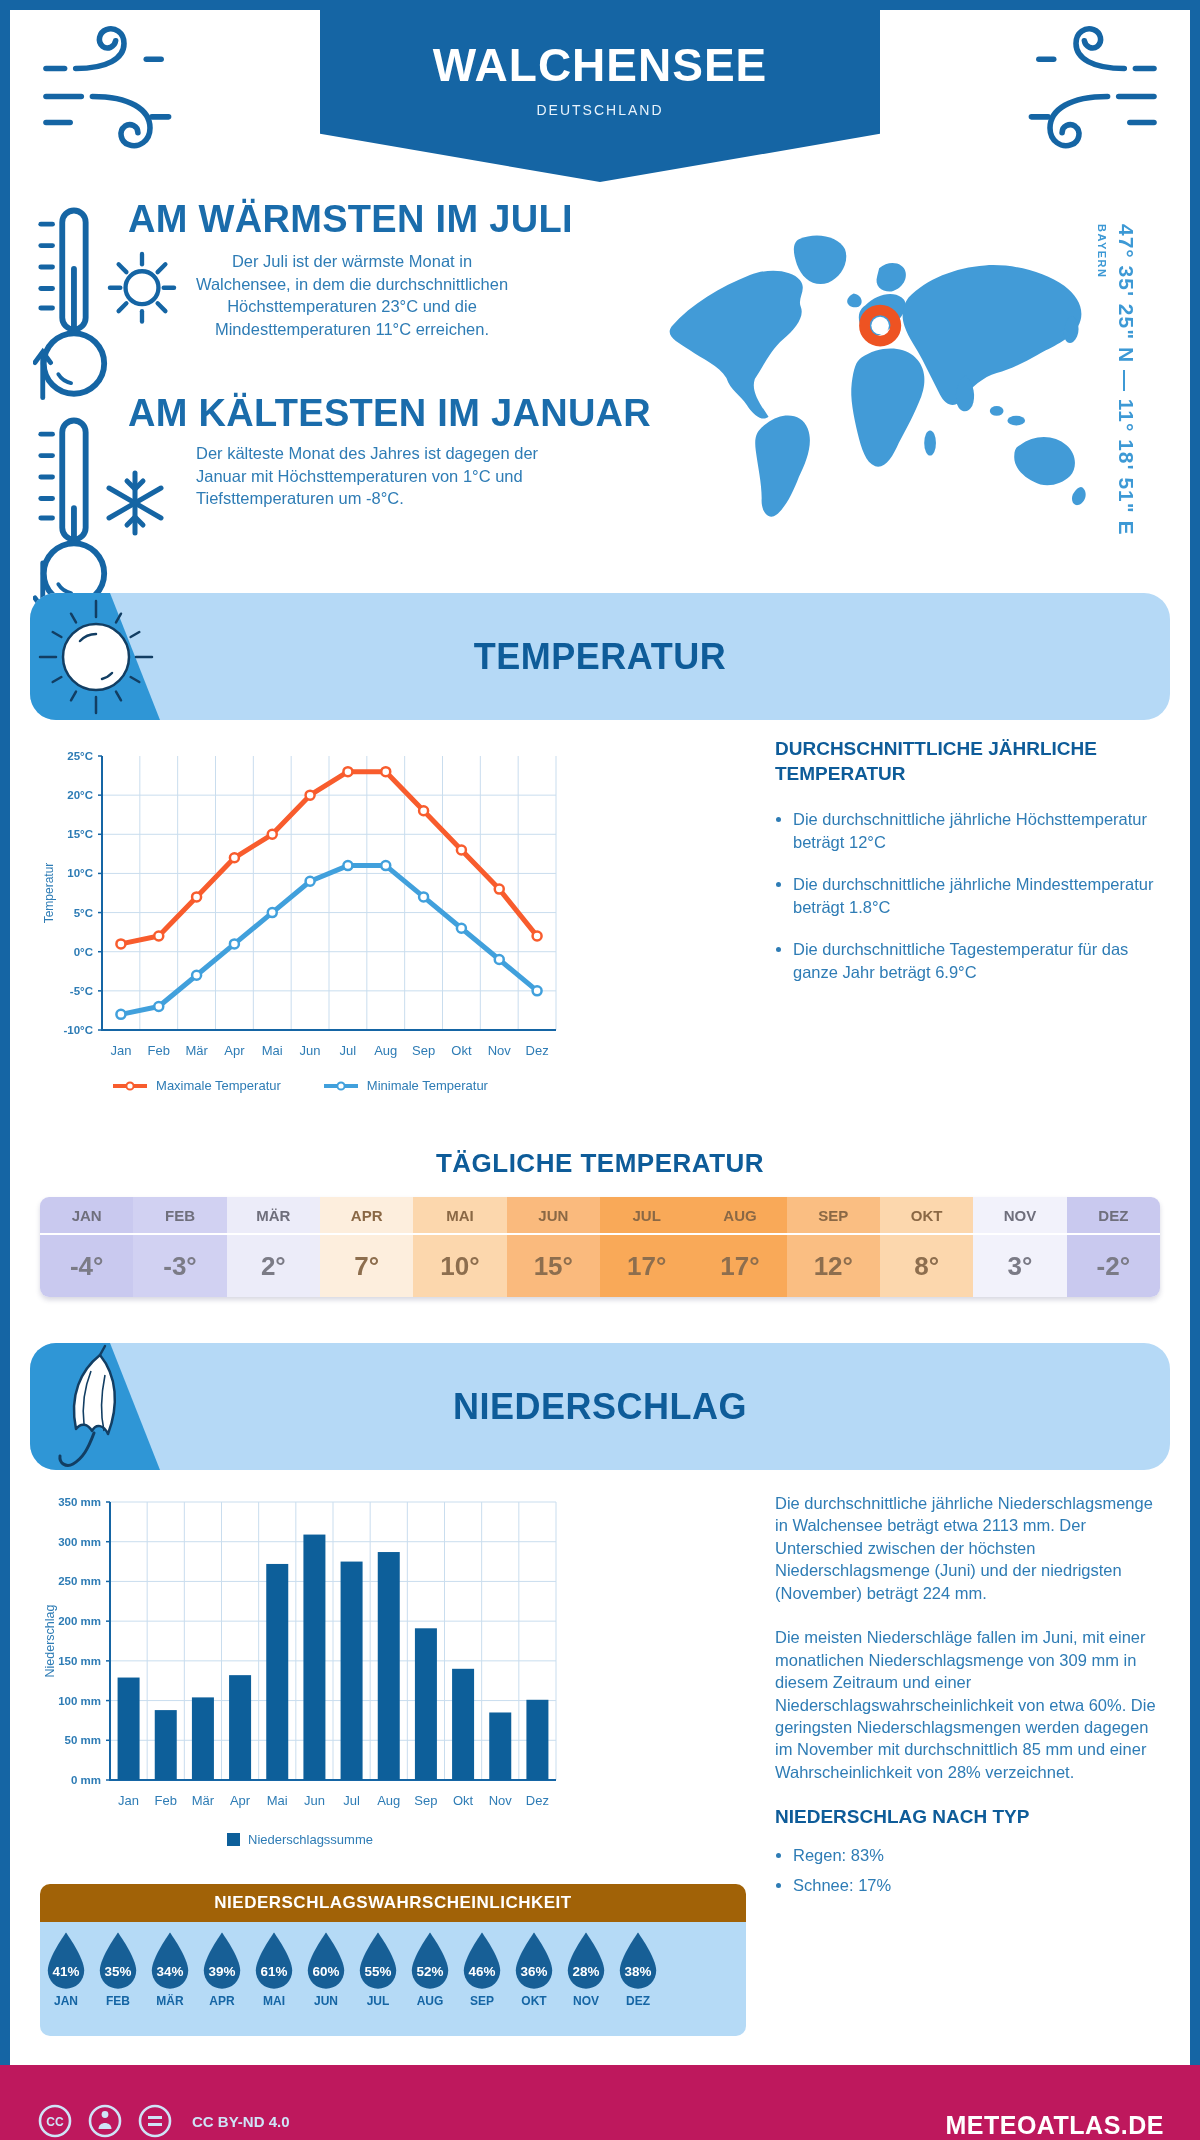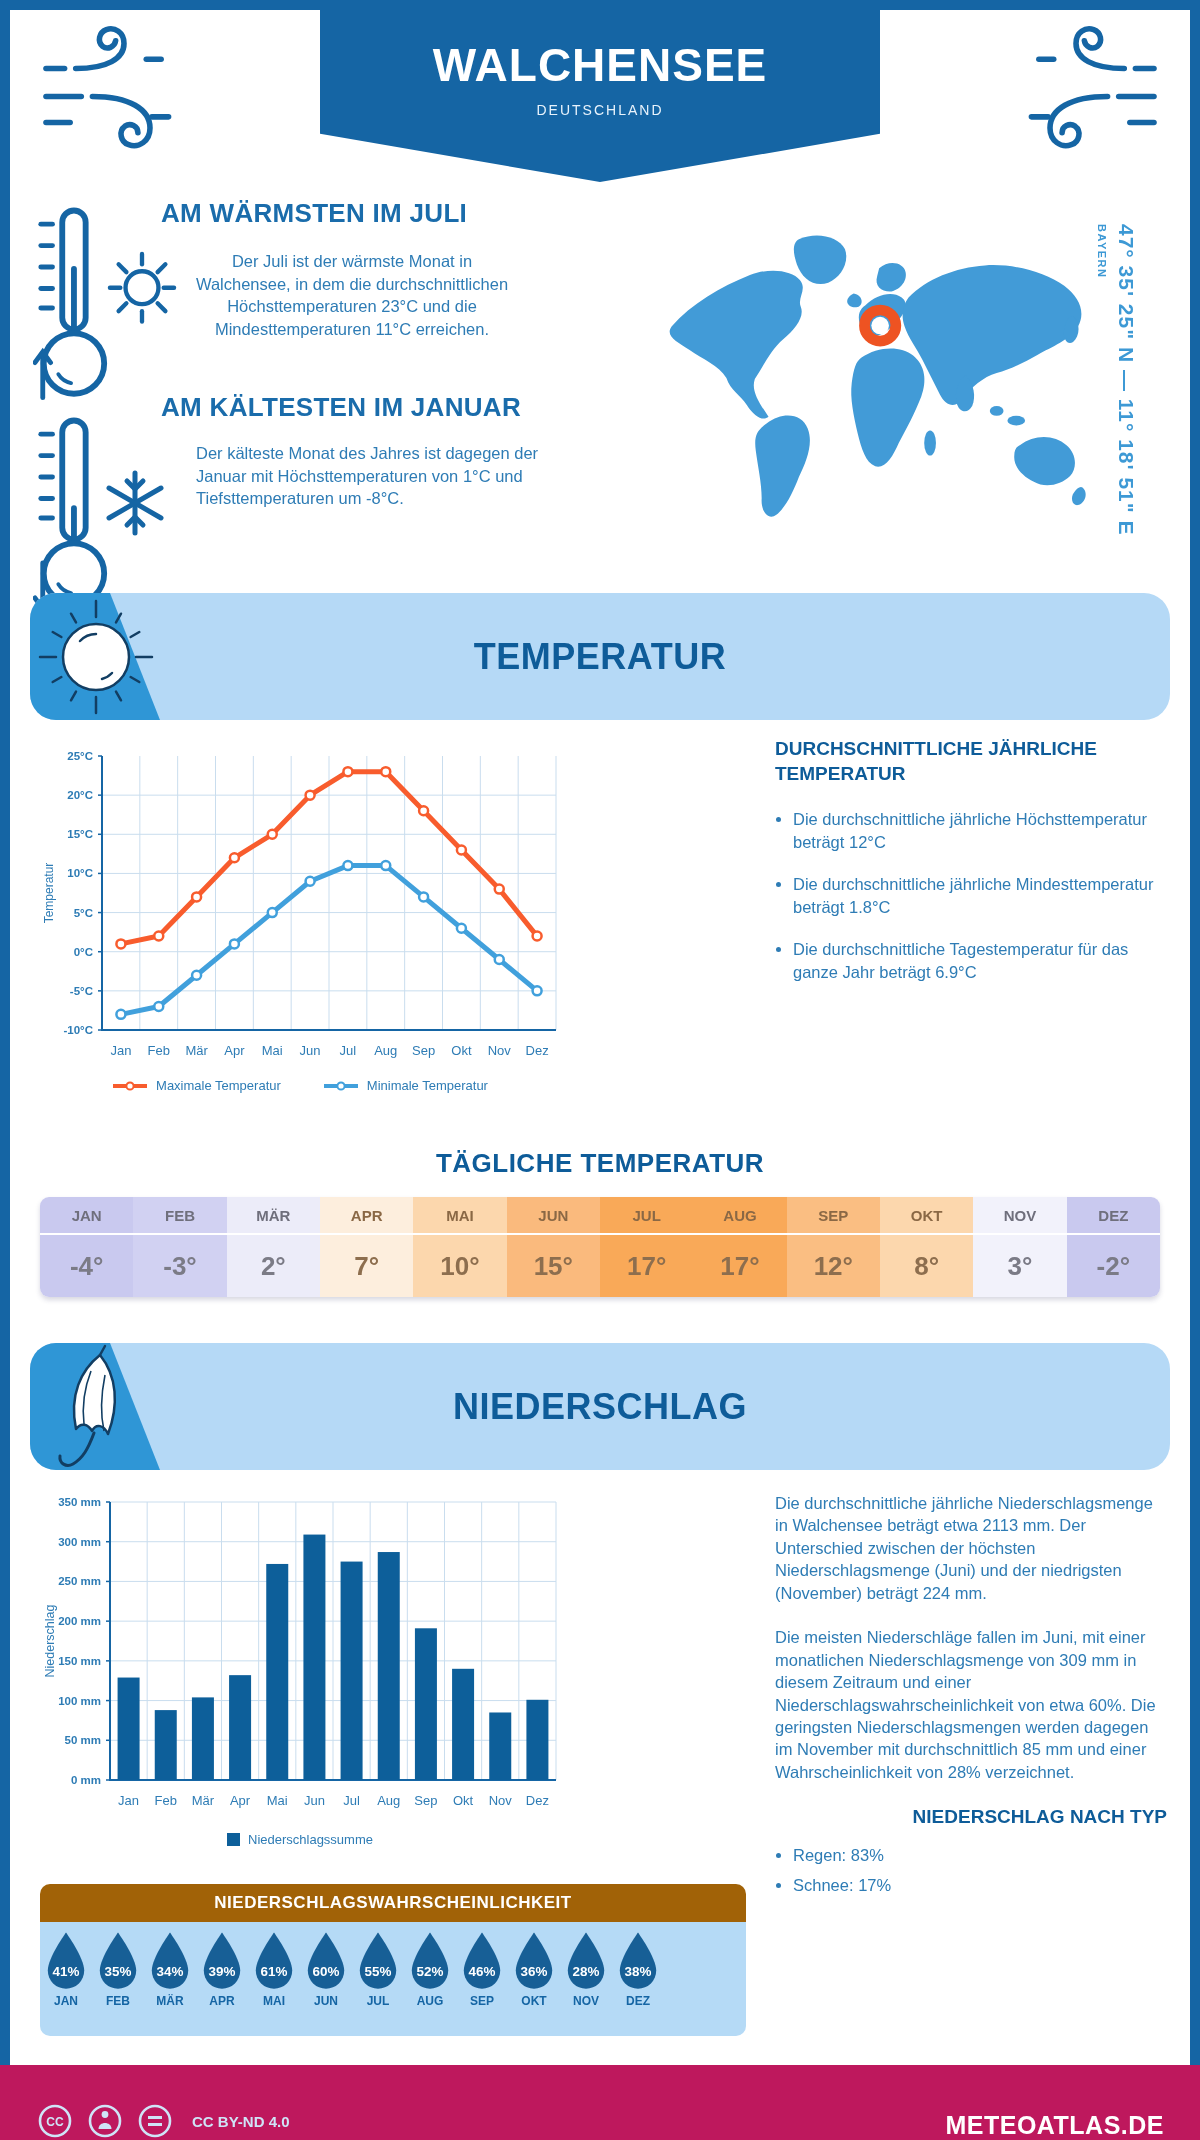--- a/index.html
+++ b/index.html
@@ -11,21 +11,21 @@
   .header-banner{position:absolute;left:50%;transform:translateX(-50%);top:10px;width:560px;height:172px;
         background:#1565a4;z-index:6;
         clip-path:polygon(0 0,100% 0,100% 72%,50% 100%,0 72%);}
   .header-title{margin-top:28px;text-align:center;color:#fff;font-size:46px;font-weight:bold;letter-spacing:1px;}
   .header-sub{margin-top:10px;text-align:center;color:#e8f3fc;font-size:14px;letter-spacing:2px;}
   .wind{position:absolute;top:24px;z-index:6;}
   .wind.left{left:36px;}
   .wind.right{right:36px;transform:scaleX(-1);}
 
   
-  .hl-title{position:absolute;font-size:26px;font-weight:bold;color:#1a6cab;letter-spacing:.3px;margin-left:33px;}
+  .hl-title{position:absolute;font-size:38px;font-weight:bold;color:#1a6cab;letter-spacing:.3px;}
   .hl-text{position:absolute;font-size:16.5px;line-height:1.37;color:#2e7cb5;}
 
   
   .map-wrap{position:absolute;left:652px;top:212px;}
   .coord-col{position:absolute;left:1096px;top:224px;height:330px;display:flex;gap:6px;align-items:flex-start;}
   .coord-region{writing-mode:vertical-rl;font-size:11px;letter-spacing:1.5px;color:#3d99d5;font-weight:bold;}
   .coord-text{writing-mode:vertical-rl;font-size:21px;font-weight:bold;color:#3d99d5;letter-spacing:1px;}
 
   
   .banner{position:absolute;left:30px;width:1140px;height:127px;background:#b5d9f6;border-radius:26px;overflow:hidden;}
@@ -453,21 +453,21 @@
         <span class="legend-sq" style="background: rgb(13, 95, 154);"></span>
         <span>Niederschlagssumme</span>
       </span>
     </div>
 
   <div class="col-text" style="left:775px;top:1492px;">
     <div>
         <p>Die durchschnittliche jährliche Niederschlagsmenge in Walchensee beträgt etwa 2113 mm. Der Unterschied zwischen der höchsten Niederschlagsmenge (Juni) und der niedrigsten (November) beträgt 224 mm.</p>
         <p>Die meisten Niederschläge fallen im Juni, mit einer monatlichen Niederschlagsmenge von 309 mm in diesem Zeitraum und einer Niederschlagswahrscheinlichkeit von etwa 60%. Die geringsten Niederschlagsmengen werden dagegen im November mit durchschnittlich 85 mm und einer Wahrscheinlichkeit von 28% verzeichnet.</p>
       </div>
-    <p class="col-head" style="margin-top:6px;text-align:right;">NIEDERSCHLAG NACH TYP</p>
+    <p class="col-head" style="margin-top:6px;">NIEDERSCHLAG NACH TYP</p>
     <ul style="margin-top:-8px;">
         <li style="margin-top: 8px;">Regen: 83%</li>
         <li style="margin-top: 8px;">Schnee: 17%</li>
       </ul>
   </div>
 
   <div class="prob-box">
     <div class="prob-head">NIEDERSCHLAGSWAHRSCHEINLICHKEIT</div>
     <div class="prob-body">
         <div class="drop-item">

